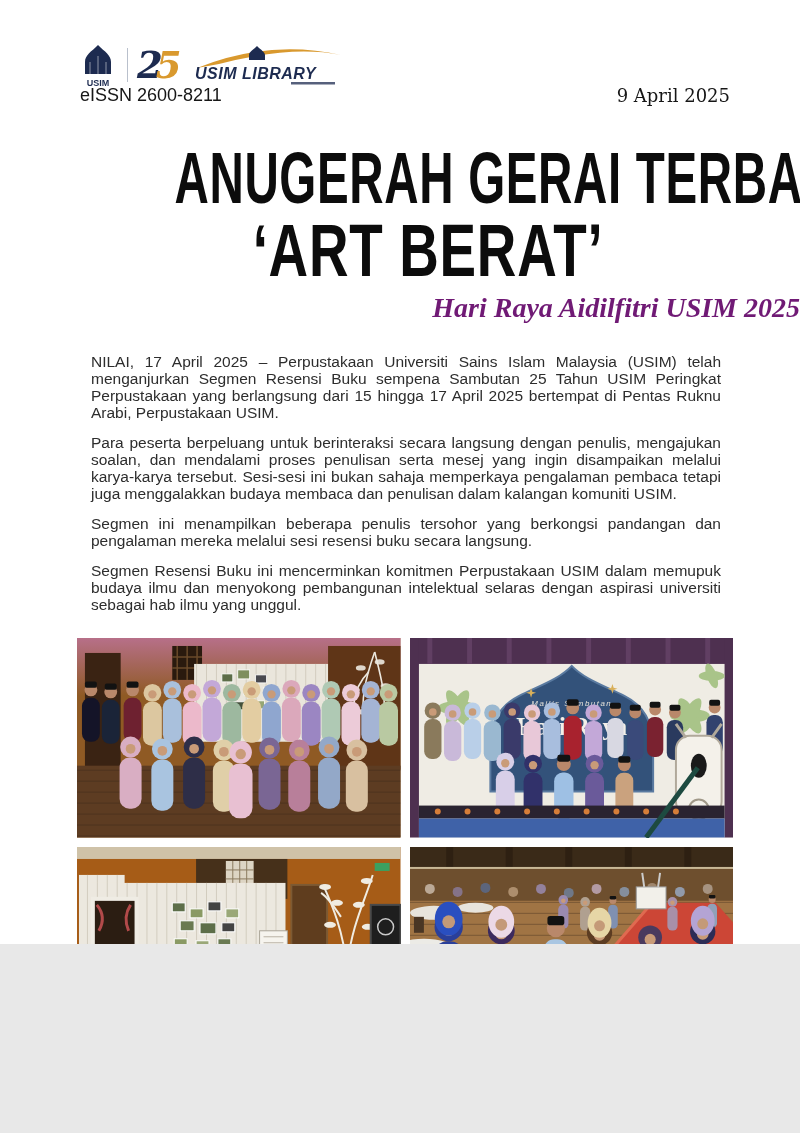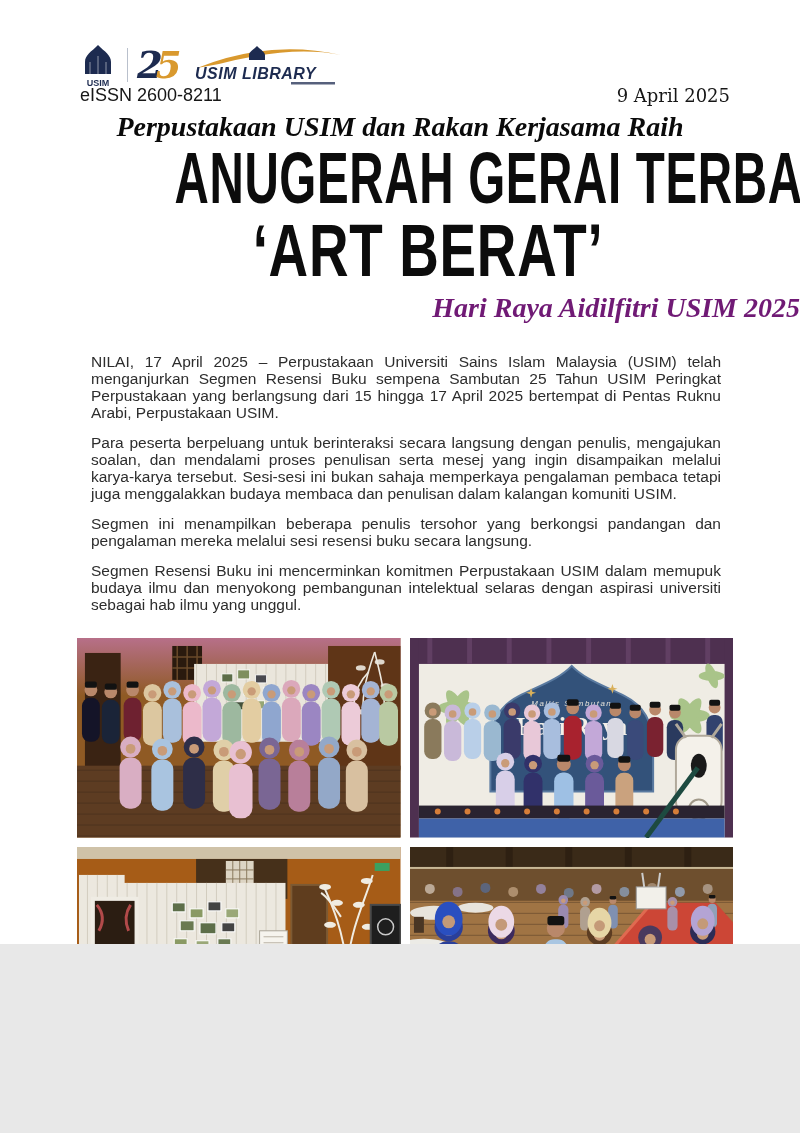--- a/index.html
+++ b/index.html
@@ -92,21 +92,20 @@
       <path d="M6,25 Q78,-4 150,12 Q100,2 28,21 Z" fill="#d9992e"></path>
       <path d="M66,3 C70,7 74,9 74,12 L74,17 L58,17 L58,12 C58,9 62,7 66,3 Z" fill="#1d2b50"></path>
       <text x="4" y="36" font-size="16" font-weight="bold" font-style="italic" fill="#1d2b50" letter-spacing="0.5" font-family="Liberation Sans, sans-serif">USIM LIBRARY</text>
       <rect x="100" y="39" width="44" height="2.5" fill="#1d2b50" opacity="0.75"></rect>
     </svg>
   </div>
 
   <div class="issn">eISSN 2600-8211</div>
   <div class="date">9 April 2025</div>
 
-  <div class="kicker">Perpustakaan USIM dan Rakan Kerjasama Raih</div>
   <div class="display-wrap t1"><span class="dl">ANUGERAH GERAI TERBAIK</span></div>
   <div class="display-wrap t2"><span class="dl">‘ART BERAT’</span></div>
   <div class="subtitle">Hari Raya Aidilfitri USIM 2025</div>
 
   <div class="article">
     <p>NILAI, 17 April 2025 – Perpustakaan Universiti Sains Islam Malaysia (USIM) telah menganjurkan Segmen Resensi Buku sempena Sambutan 25 Tahun USIM Peringkat Perpustakaan yang berlangsung dari 15 hingga 17 April 2025 bertempat di Pentas Ruknu Arabi, Perpustakaan USIM.</p>
     <p>Para peserta berpeluang untuk berinteraksi secara langsung dengan penulis, mengajukan soalan, dan mendalami proses penulisan serta mesej yang ingin disampaikan melalui karya-karya tersebut. Sesi-sesi ini bukan sahaja memperkaya pengalaman pembaca tetapi juga menggalakkan budaya membaca dan penulisan dalam kalangan komuniti USIM.</p>
     <p>Segmen ini menampilkan beberapa penulis tersohor yang berkongsi pandangan dan pengalaman mereka melalui sesi resensi buku secara langsung.</p>
     <p>Segmen Resensi Buku ini mencerminkan komitmen Perpustakaan USIM dalam memupuk budaya ilmu dan menyokong pembangunan intelektual selaras dengan aspirasi universiti sebagai hab ilmu yang unggul.</p>
   </div>

